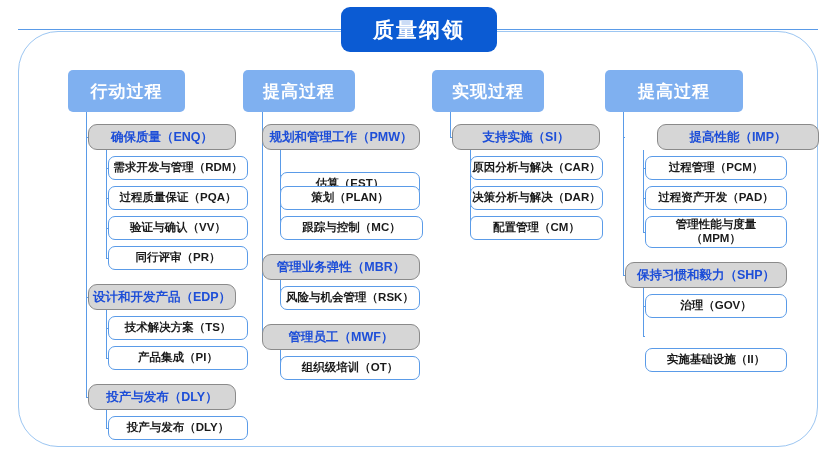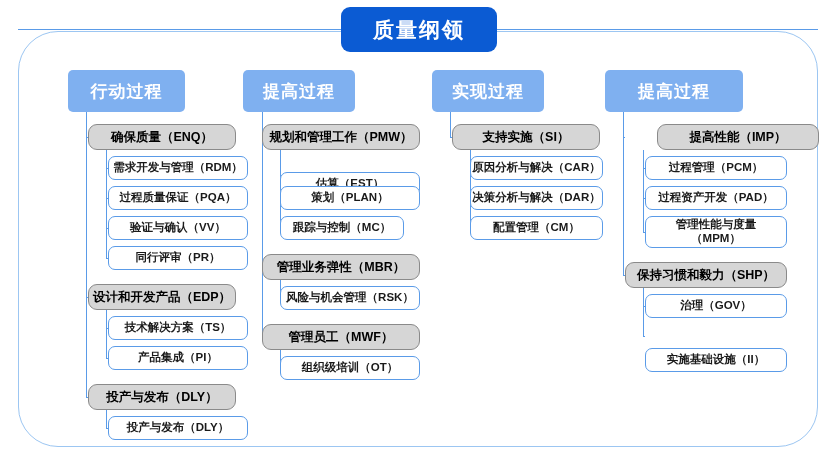--- a/index.html
+++ b/index.html
@@ -32,21 +32,21 @@
     display:flex;align-items:center;justify-content:center;
     color:#ffffff;font-size:17px;font-weight:700;letter-spacing:1px;
     z-index:4;
   }
 
   
   .group-box{
     position:absolute;background:#D6D6D6;border:1.3px solid #8A8A8A;
     border-radius:9px;box-sizing:border-box;
     display:flex;align-items:center;justify-content:center;
-    color:#000000;font-size:12.5px;font-weight:700;
+    color:#1d4ed8;font-size:12.5px;font-weight:700;
     text-align:center;line-height:1.15;z-index:3;
   }
 
   
   .leaf-box{
     position:absolute;background:#ffffff;border:1.3px solid #5A9BE8;
     border-radius:7px;box-sizing:border-box;
     display:flex;align-items:center;justify-content:center;
     color:#1a1a1a;font-size:11.5px;font-weight:700;
     text-align:center;line-height:1.2;z-index:3;
@@ -94,42 +94,42 @@
       <div class="line h" style="left: 106px; top: 428px; width: 2px;"></div>
       <div class="line v" style="left: 106px; top: 410px; height: 18px;"></div>
       <div class="line v" style="left: 86px; top: 112px; height: 285px;"></div>
       <div class="col-head" style="left: 243px; top: 70px; width: 112px; height: 42px;">提高过程</div>
       <div class="group-box" style="left: 262px; top: 124px; width: 158px; height: 26px;">规划和管理工作（PMW）</div>
       <div class="line h" style="left: 262px; top: 137px; width: 0px;"></div>
       <div class="leaf-box" style="left: 280px; top: 172px; width: 140px; height: 24px; white-space: pre-line;">估算（EST）</div>
       <div class="line h" style="left: 280px; top: 168px; width: 0px;"></div>
       <div class="leaf-box" style="left: 280px; top: 186px; width: 140px; height: 24px; white-space: pre-line;">策划（PLAN）</div>
       <div class="line h" style="left: 280px; top: 198px; width: 0px;"></div>
-      <div class="leaf-box" style="left: 280px; top: 216px; width: 124px; height: 24px; white-space: pre-line;">跟踪与控制（MC）</div>
+      <div class="leaf-box" style="left: 280px; top: 216px; width: 143px; height: 24px; white-space: pre-line;">跟踪与控制（MC）</div>
       <div class="line h" style="left: 280px; top: 228px; width: 0px;"></div>
       <div class="line v" style="left: 280px; top: 150px; height: 78px;"></div>
       <div class="group-box" style="left: 262px; top: 254px; width: 158px; height: 26px;">管理业务弹性（MBR）</div>
       <div class="line h" style="left: 262px; top: 267px; width: 0px;"></div>
       <div class="leaf-box" style="left: 280px; top: 286px; width: 140px; height: 24px; white-space: pre-line;">风险与机会管理（RSK）</div>
       <div class="line h" style="left: 280px; top: 298px; width: 0px;"></div>
       <div class="line v" style="left: 280px; top: 280px; height: 18px;"></div>
       <div class="group-box" style="left: 262px; top: 324px; width: 158px; height: 26px;">管理员工（MWF）</div>
       <div class="line h" style="left: 262px; top: 337px; width: 0px;"></div>
       <div class="leaf-box" style="left: 280px; top: 356px; width: 140px; height: 24px; white-space: pre-line;">组织级培训（OT）</div>
       <div class="line h" style="left: 280px; top: 368px; width: 0px;"></div>
       <div class="line v" style="left: 280px; top: 350px; height: 18px;"></div>
       <div class="line v" style="left: 262px; top: 112px; height: 225px;"></div>
       <div class="col-head" style="left: 432px; top: 70px; width: 112px; height: 42px;">实现过程</div>
       <div class="group-box" style="left: 452px; top: 124px; width: 148px; height: 26px;">支持实施（SI）</div>
       <div class="line h" style="left: 450px; top: 137px; width: 2px;"></div>
       <div class="leaf-box" style="left: 470px; top: 156px; width: 133px; height: 24px; white-space: pre-line;">原因分析与解决（CAR）</div>
       <div class="line h" style="left: 470px; top: 168px; width: 0px;"></div>
       <div class="leaf-box" style="left: 470px; top: 186px; width: 133px; height: 24px; white-space: pre-line;">决策分析与解决（DAR）</div>
       <div class="line h" style="left: 470px; top: 198px; width: 0px;"></div>
-      <div class="leaf-box" style="left: 470px; top: 216px; width: 133px; height: 24px; white-space: pre-line;">配置管理（CM）</div>
+      <div class="leaf-box" style="left: 470px; top: 216px; width: 133px; height: 24px; white-space: pre-line; border-radius: 6px;">配置管理（CM）</div>
       <div class="line h" style="left: 470px; top: 228px; width: 0px;"></div>
       <div class="line v" style="left: 470px; top: 150px; height: 78px;"></div>
       <div class="line v" style="left: 450px; top: 112px; height: 25px;"></div>
       <div class="col-head" style="left: 605px; top: 70px; width: 138px; height: 42px;">提高过程</div>
       <div class="group-box" style="left: 625px; top: 124px; width: 162px; height: 26px; margin-left: 32px;">提高性能（IMP）</div>
       <div class="line h" style="left: 623px; top: 137px; width: 2px;"></div>
       <div class="leaf-box" style="left: 645px; top: 156px; width: 142px; height: 24px; white-space: pre-line;">过程管理（PCM）</div>
       <div class="line h" style="left: 643px; top: 168px; width: 2px;"></div>
       <div class="leaf-box" style="left: 645px; top: 186px; width: 142px; height: 24px; white-space: pre-line;">过程资产开发（PAD）</div>
       <div class="line h" style="left: 643px; top: 198px; width: 2px;"></div>

